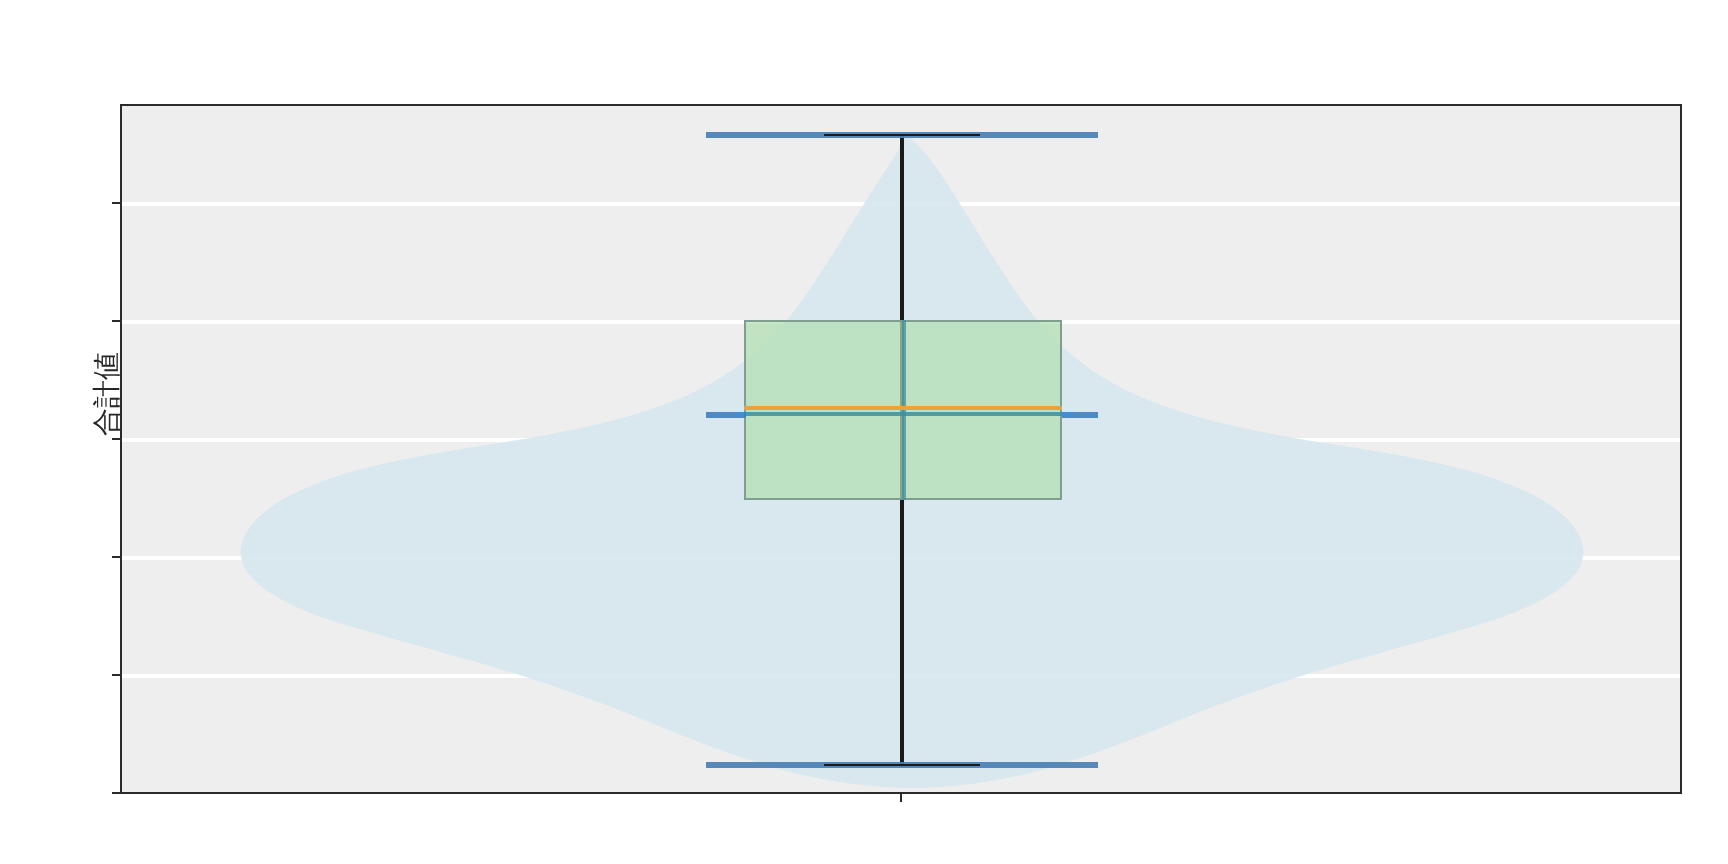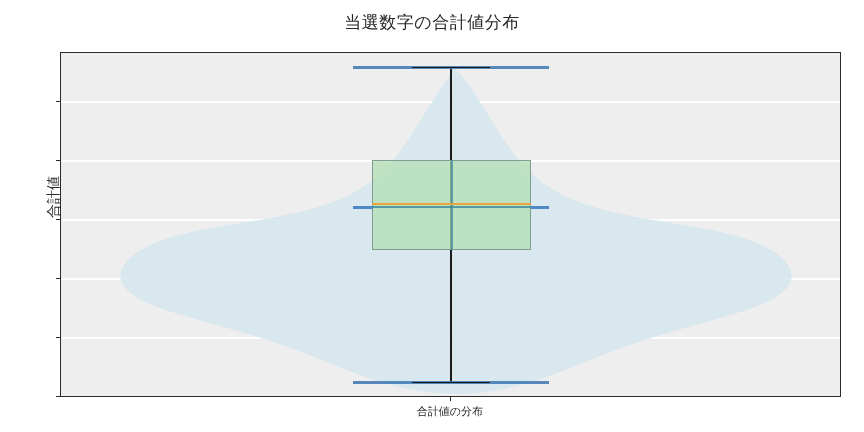--- a/index.html
+++ b/index.html
@@ -60,33 +60,31 @@
   .median-line{position:absolute;height:1.8px;background:#e8a33d;}
   .mean-line{position:absolute;height:2.3px;background:#3f8d9c;opacity:.85;}
   .mean-ext{position:absolute;height:2.6px;background:#3f7fbf;opacity:.9;}
   .center-vline{position:absolute;width:2.2px;background:#3f8d9c;opacity:.75;}
 </style>
 </head>
 <body>
 
 <div id="fig">
 
-  <div class="title">当選数字の合計値分布</div>
 
   <div class="ylabel">合計値</div>
 
   <div class="ytick-mark" style="top:396px;"></div>
   <div class="ytick-mark" style="top:337px;"></div>
   <div class="ytick-mark" style="top:278px;"></div>
   <div class="ytick-mark" style="top:219px;"></div>
   <div class="ytick-mark" style="top:160px;"></div>
   <div class="ytick-mark" style="top:101px;"></div>
 
   <div class="xtick-mark" style="left:450px;"></div>
-  <div class="xtick-label" style="left:350px;">合計値の分布</div>
 
   <div class="plot-area">
 
     <div class="gridline" style="top:343px;"></div>
     <div class="gridline" style="top:284px;"></div>
     <div class="gridline" style="top:225px;"></div>
     <div class="gridline" style="top:166px;"></div>
     <div class="gridline" style="top:107px;"></div>
     <div class="gridline" style="top:48px;"></div>
 

